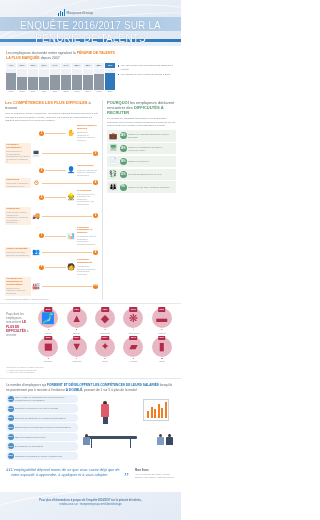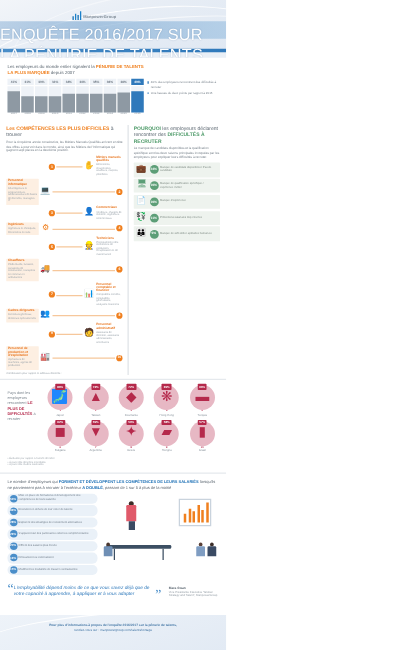--- a/index.html
+++ b/index.html
@@ -27,22 +27,22 @@
   .hdr-wave.w3 { top:-6px; left:10px; width:220px; height:66px; opacity:.5; }
   .logo { position:absolute; left:58px; top:9px; display:flex; align-items:center; gap:1.5px; }
   .logo-mark { width:7px; height:7px; position:relative; }
   .logo-mark i { position:absolute; bottom:0; width:1.4px; background:#0a6cb4; }
   .logo-mark i:nth-child(1){ left:0; height:3px; }
   .logo-mark i:nth-child(2){ left:1.9px; height:5.5px; background:#1b80c9;}
   .logo-mark i:nth-child(3){ left:3.8px; height:4px; background:#0a6cb4;}
   .logo-mark i:nth-child(4){ left:5.7px; height:6.6px; background:#1b80c9;}
   .logo-text { font-size:3.2px; color:#7e8a95; letter-spacing:.1px; font-weight:bold; }
   .hdr-title {
-    position:absolute; left:0; right:0; top:20px; text-align:left;
-    font-size:13px; color:#fff; letter-spacing:.15px; font-weight:normal;
+    position:absolute; left:0; right:0; top:20px; text-align:center;
+    font-size:10px; color:#fff; letter-spacing:.15px; font-weight:normal;
     text-shadow:0 0 1px rgba(0,60,120,.35);
   }
   .hdr-band { position:absolute; left:0; right:0; top:17px; height:14px;
     background:linear-gradient(90deg,#8fb4d8,#6fa0cd 40%,#8fb9dd); opacity:.55; }
   .hdr-title { z-index:3; }
   .hdr-rule { position:absolute; left:0; right:0; bottom:4px; height:3px;
     background:linear-gradient(90deg,#4a8ec9,#2f79bb); }
   .hdr-rule2 { position:absolute; left:0; right:0; bottom:0; height:4px;
     background:#e9eff6; }
   .t-orange { color:#f0801f; font-weight:bold; }

